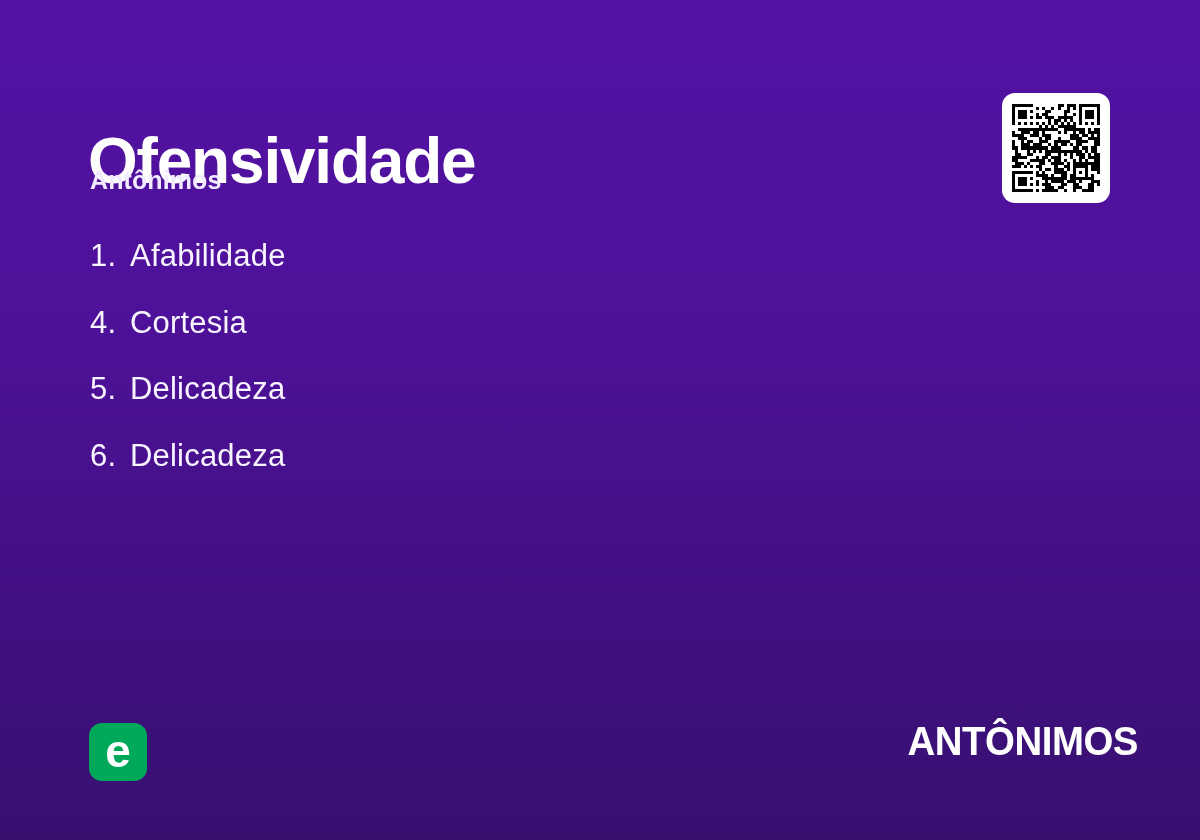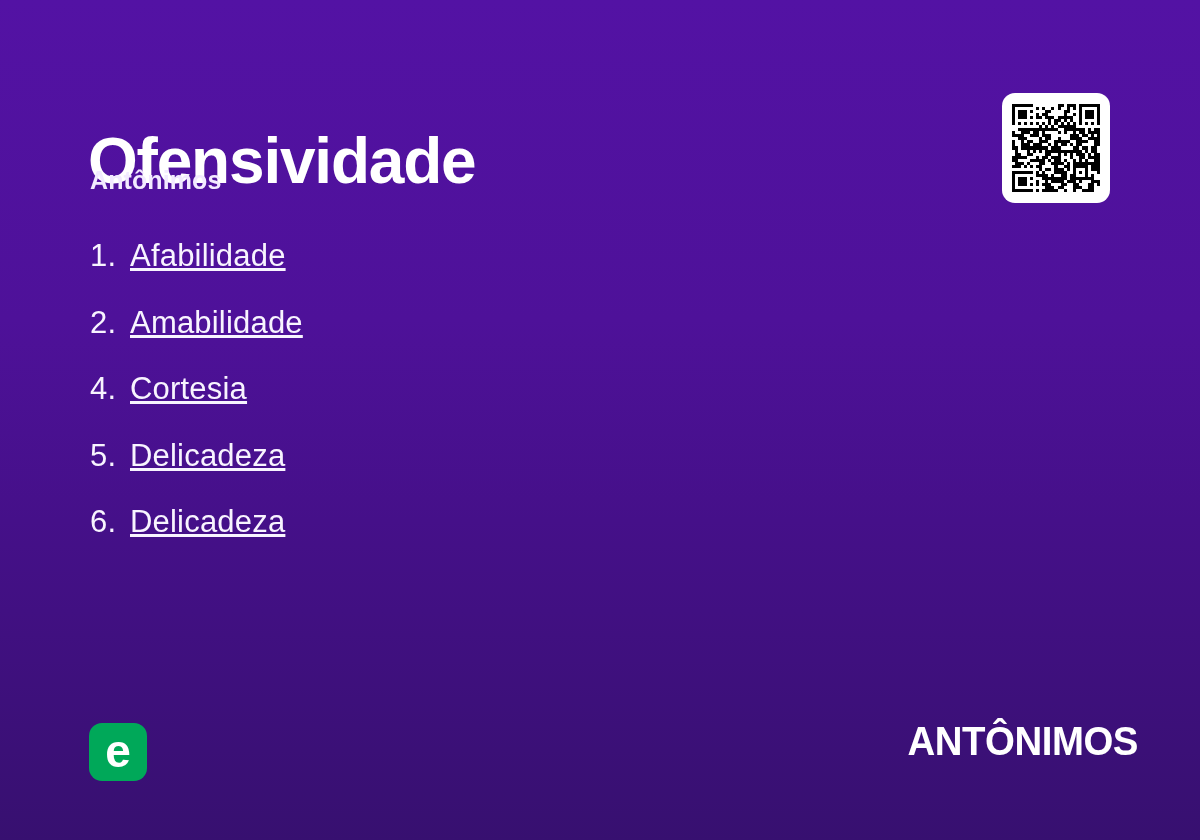--- a/index.html
+++ b/index.html
@@ -53,21 +53,20 @@
     list-style: none;
   }
   .list-item {
     height: 66.5px;
     font-size: 31px;
     font-weight: 400;
     color: #f8f4ff;
     letter-spacing: 0.2px;
     line-height: 40px;
     white-space: nowrap;
-    text-decoration: underline;
   }
   .li-num {
     display: inline-block;
     min-width: 40px;
   }
   .li-text {
     display: inline;
   }
 
   
@@ -145,23 +144,20 @@
 <body>
 
 <div id="card">
 
   <h1 id="title">Ofensividade</h1>
   <div id="subtitle">Antônimos</div>
 
   <ol id="list">
     <li class="list-item">
       <span class="li-num">1.</span><span class="li-text">Afabilidade</span>
-    </li>
-    <li class="list-item">
-      <span class="li-num">2.</span><span class="li-text">Amabilidade</span>
     </li>
     <li class="list-item">
       <span class="li-num">4.</span><span class="li-text">Cortesia</span>
     </li>
     <li class="list-item">
       <span class="li-num">5.</span><span class="li-text">Delicadeza</span>
     </li>
     <li class="list-item">
       <span class="li-num">6.</span><span class="li-text">Delicadeza</span>
     </li>

